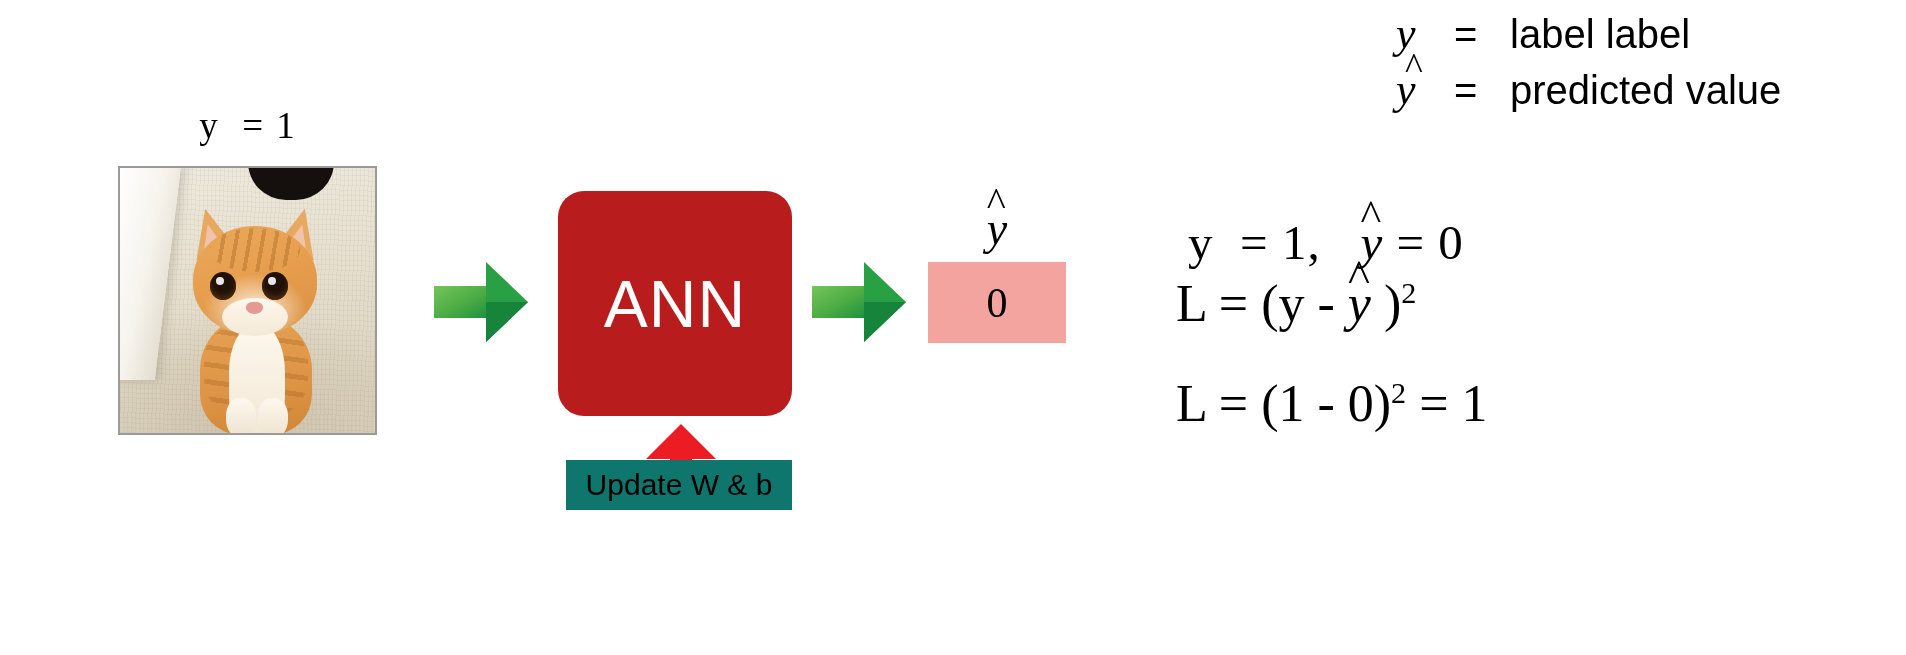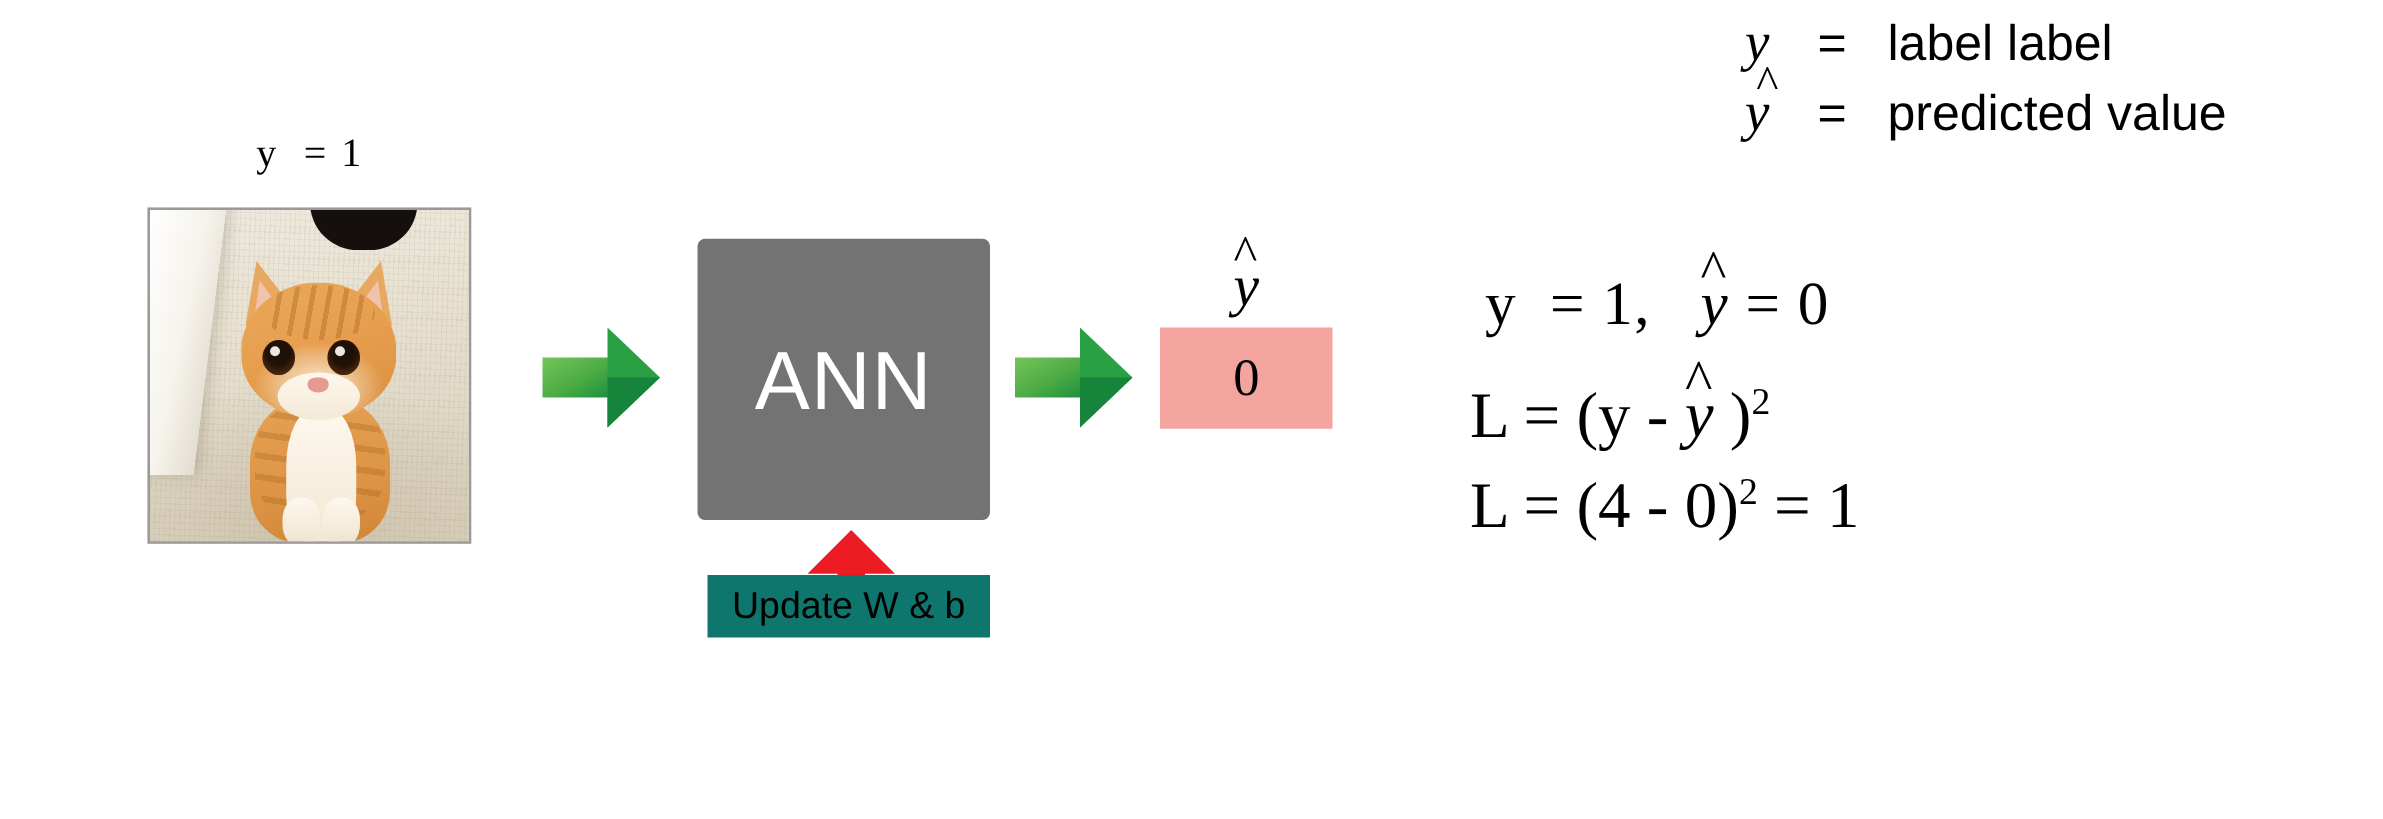--- a/index.html
+++ b/index.html
@@ -23,21 +23,21 @@
   }
 
   
   .input-label {
     position: absolute;
     left: 118px;
     top: 104px;
     width: 260px;
     text-align: center;
     font-family: "Liberation Serif", serif;
-    font-size: 32px;
+    font-size: 37px;
     letter-spacing: 2px;
     white-space: pre;
   }
 
   
   .photo-frame {
     position: absolute;
     left: 118px;
     top: 166px;
     width: 259px;
@@ -199,22 +199,22 @@
   .arrow-1 { left: 434px; top: 262px; }
   .arrow-2 { left: 812px; top: 262px; }
 
   
   .ann-box {
     position: absolute;
     left: 558px;
     top: 191px;
     width: 234px;
     height: 225px;
-    background: #737373;
-    border-radius: 6px;
+    background: #b91c1c;
+    border-radius: 26px;
     display: flex;
     align-items: center;
     justify-content: center;
   }
   .ann-text {
     color: #ffffff;
     font-family: "Liberation Sans", sans-serif;
     font-size: 66px;
     font-weight: 400;
     letter-spacing: 1px;
@@ -371,21 +371,21 @@
   .eq-1 {
     position: absolute;
     left: 12px;
     top: 0;
     font-size: 49px;
     letter-spacing: 1px;
   }
   .eq-2 {
     position: absolute;
     left: 0;
-    top: 88px;
+    top: 60px;
     font-size: 52px;
   }
   .eq-3 {
     position: absolute;
     left: 0;
     top: 160px;
     font-size: 52px;
   }
   .sup {
     font-size: .58em;
@@ -467,16 +467,16 @@
       <span class="legend-eq">=</span>
       <span class="legend-desc">predicted value</span>
     </div>
   </div>
 
   <div class="equations">
     <div class="eq eq-1"><span>y  = 1,   </span><span class="hat-wrap">y</span><span> = 0</span></div>
 
     <div class="eq eq-2"><span>L = (y - </span><span class="hat-wrap">y</span><span> )</span><span class="sup">2</span></div>
 
-    <div class="eq eq-3"><span>L = (4 - 0)</span><span class="sup">2</span><span> = 1</span></div>
+    <div class="eq eq-3"><span>L = (1 - 0)</span><span class="sup">2</span><span> = 1</span></div>
   </div>
 
 </div>
 
 </body></html>

